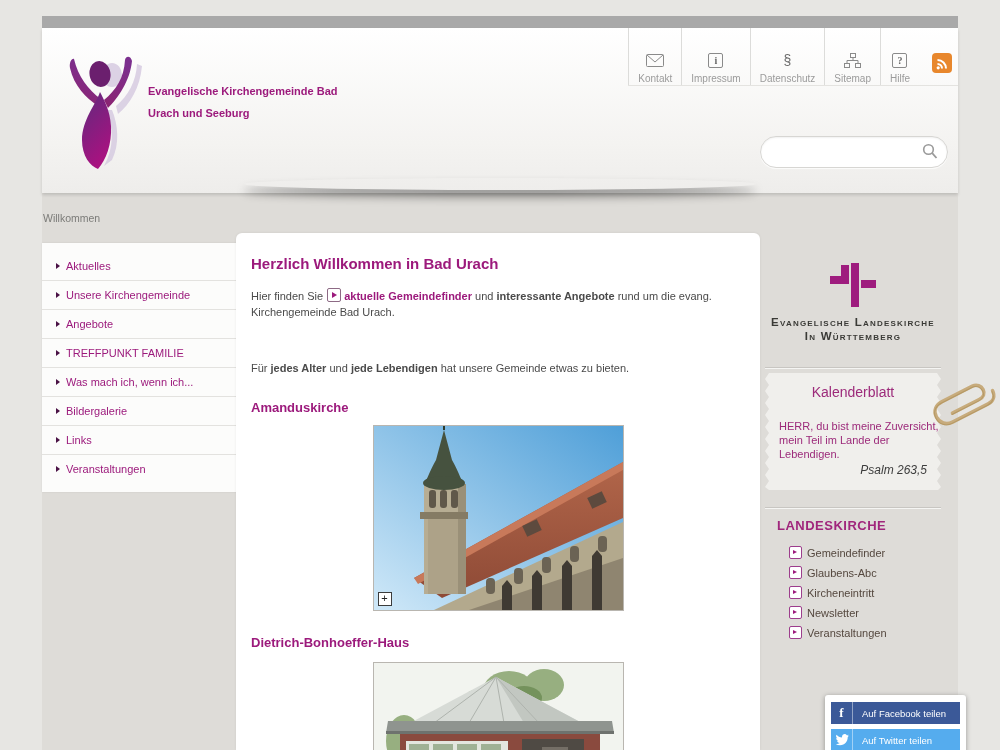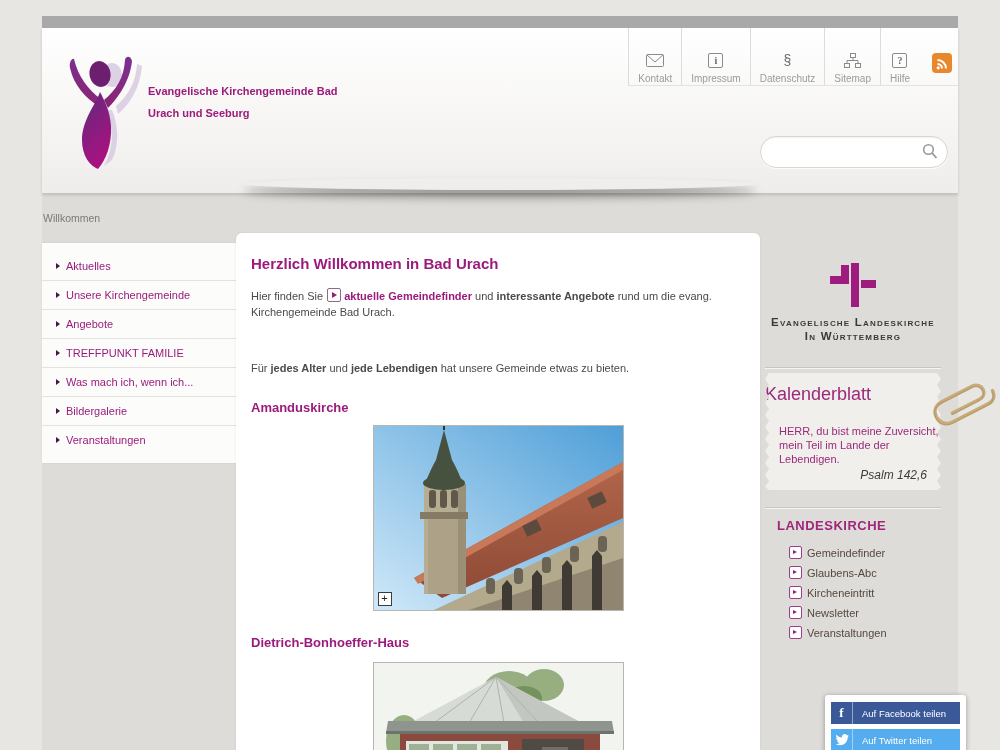--- a/index.html
+++ b/index.html
@@ -70,21 +70,21 @@
   .rdiv{border-top:1px solid #c8c6c2;box-shadow:0 1px 0 rgba(255,255,255,.7)}
   .rdiv1{margin-top:24px}
   .rdiv2{margin-top:17px}
   .kal-wrap{position:relative;margin-top:5px}
   .kalender{height:117px;background:#f0efec;
     clip-path:polygon(4px 0,172px 0,176px 6px,172px 12px,176px 18px,172px 24px,176px 30px,172px 36px,
     176px 42px,172px 48px,176px 54px,172px 60px,176px 66px,172px 72px,176px 78px,172px 84px,176px 90px,
     172px 96px,176px 102px,172px 108px,176px 114px,173px 117px,4px 117px,0 114px,4px 108px,0 102px,
     4px 96px,0 90px,4px 84px,0 78px,4px 72px,0 66px,4px 60px,0 54px,4px 48px,0 42px,4px 36px,0 30px,
     4px 24px,0 18px,4px 12px,0 6px)}
-  .kal-title{padding-top:11px;font-size:18px;color:#9c2a7a}
+  .kal-title{padding-top:11px;text-align:center;font-size:14px;color:#9c2a7a}
   .kal-verse{margin-top:19px;padding-left:14px;font-size:11px;line-height:14px;color:#9c2a7a}
   .kal-src{margin-top:2px;padding-right:14px;text-align:right;font-style:italic;font-size:12px;color:#3c3c3c}
   .clip{position:absolute;right:-40px;top:-4px;width:34px;height:72px;transform:rotate(63deg)}
   .lk-head{margin:10px 0 13px 12px;font-size:13px;font-weight:bold;letter-spacing:.5px;color:#a0267c}
   .lk-item{display:flex;align-items:center;margin:0 0 7px 24px;font-size:11px;color:#55483f;
     text-decoration:none;cursor:pointer}
   .lk-ico{position:relative;display:inline-block;width:11px;height:11px;border:1px solid #9c3d8c;
     border-radius:2px;background:#fff;margin-right:5px}
   .lk-ico i{left:3px;top:2.5px;border-left-width:4.5px;border-top-width:2.8px;border-bottom-width:2.8px}
   
@@ -217,20 +217,24 @@
       <span class="tri"></span>
       <span class="mi-label">TREFFPUNKT FAMILIE</span>
     </a>
   <a class="menu-item">
       <span class="tri"></span>
       <span class="mi-label">Was mach ich, wenn ich...</span>
     </a>
   <a class="menu-item">
       <span class="tri"></span>
       <span class="mi-label">Bildergalerie</span>
+    </a>
+  <a class="menu-item">
+      <span class="tri"></span>
+      <span class="mi-label">Links</span>
     </a>
   <a class="menu-item">
       <span class="tri"></span>
       <span class="mi-label">Veranstaltungen</span>
     </a>
 </nav>
 
 <main class="abs panel">
   <h1>Herzlich Willkommen in Bad Urach</h1>
   <p class="body-text para1"><span>Hier finden Sie </span><span class="link-ico"><i></i></span><a class="text-link">aktuelle Gemeindefinder</a><span> und </span><b>interessante Angebote</b><span> rund um die evang. Kirchengemeinde Bad Urach.</span></p>
@@ -347,21 +351,21 @@
 
   <div class="rdiv rdiv1"></div>
 
   <div class="kal-wrap">
     <div class="kalender">
       <div class="kal-title">Kalenderblatt</div>
       <div class="kal-verse">
         <span style="display:block">HERR, du bist meine Zuversicht,</span>
         <span style="display:block">mein Teil im Lande der Lebendigen.</span>
       </div>
-      <div class="kal-src">Psalm 142,6</div>
+      <div class="kal-src">Psalm 263,5</div>
     </div>
     <div class="clip">
       <svg width="34" height="72" viewBox="0 0 34 72">
         <path d="M17,4 C23,4 27,8 27,14 L27,54 C27,61 22,66 15,66 C8,66 4,61 4,54 L4,20 C4,15 8,12 12,12 C16,12 19,15 19,20 L19,50" fill="none" stroke="#c7ab7c" stroke-width="3.5" stroke-linecap="round"></path>
         <path d="M17,4 C23,4 27,8 27,14 L27,54 C27,61 22,66 15,66 C8,66 4,61 4,54 L4,20 C4,15 8,12 12,12 C16,12 19,15 19,20 L19,50" fill="none" stroke="#a5874e" stroke-width="1" stroke-linecap="round" opacity="0.5" transform="translate(1,1)"></path>
       </svg>
     </div>
   </div>
 
   <div class="rdiv rdiv2"></div>

